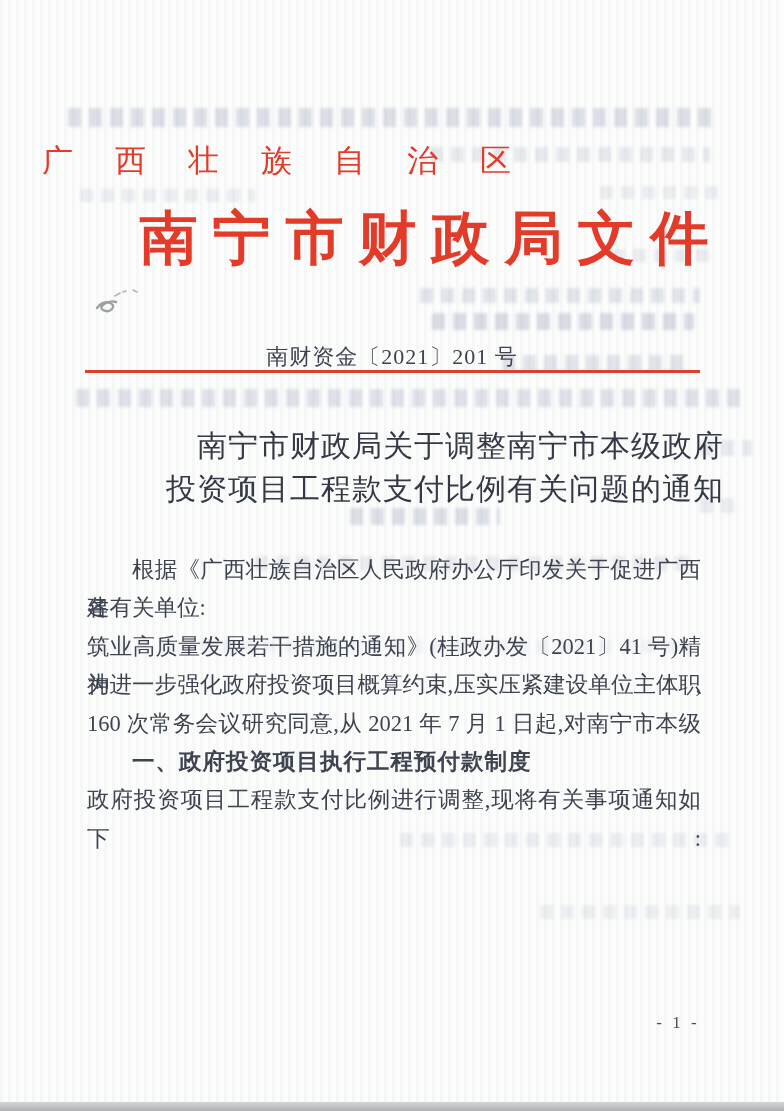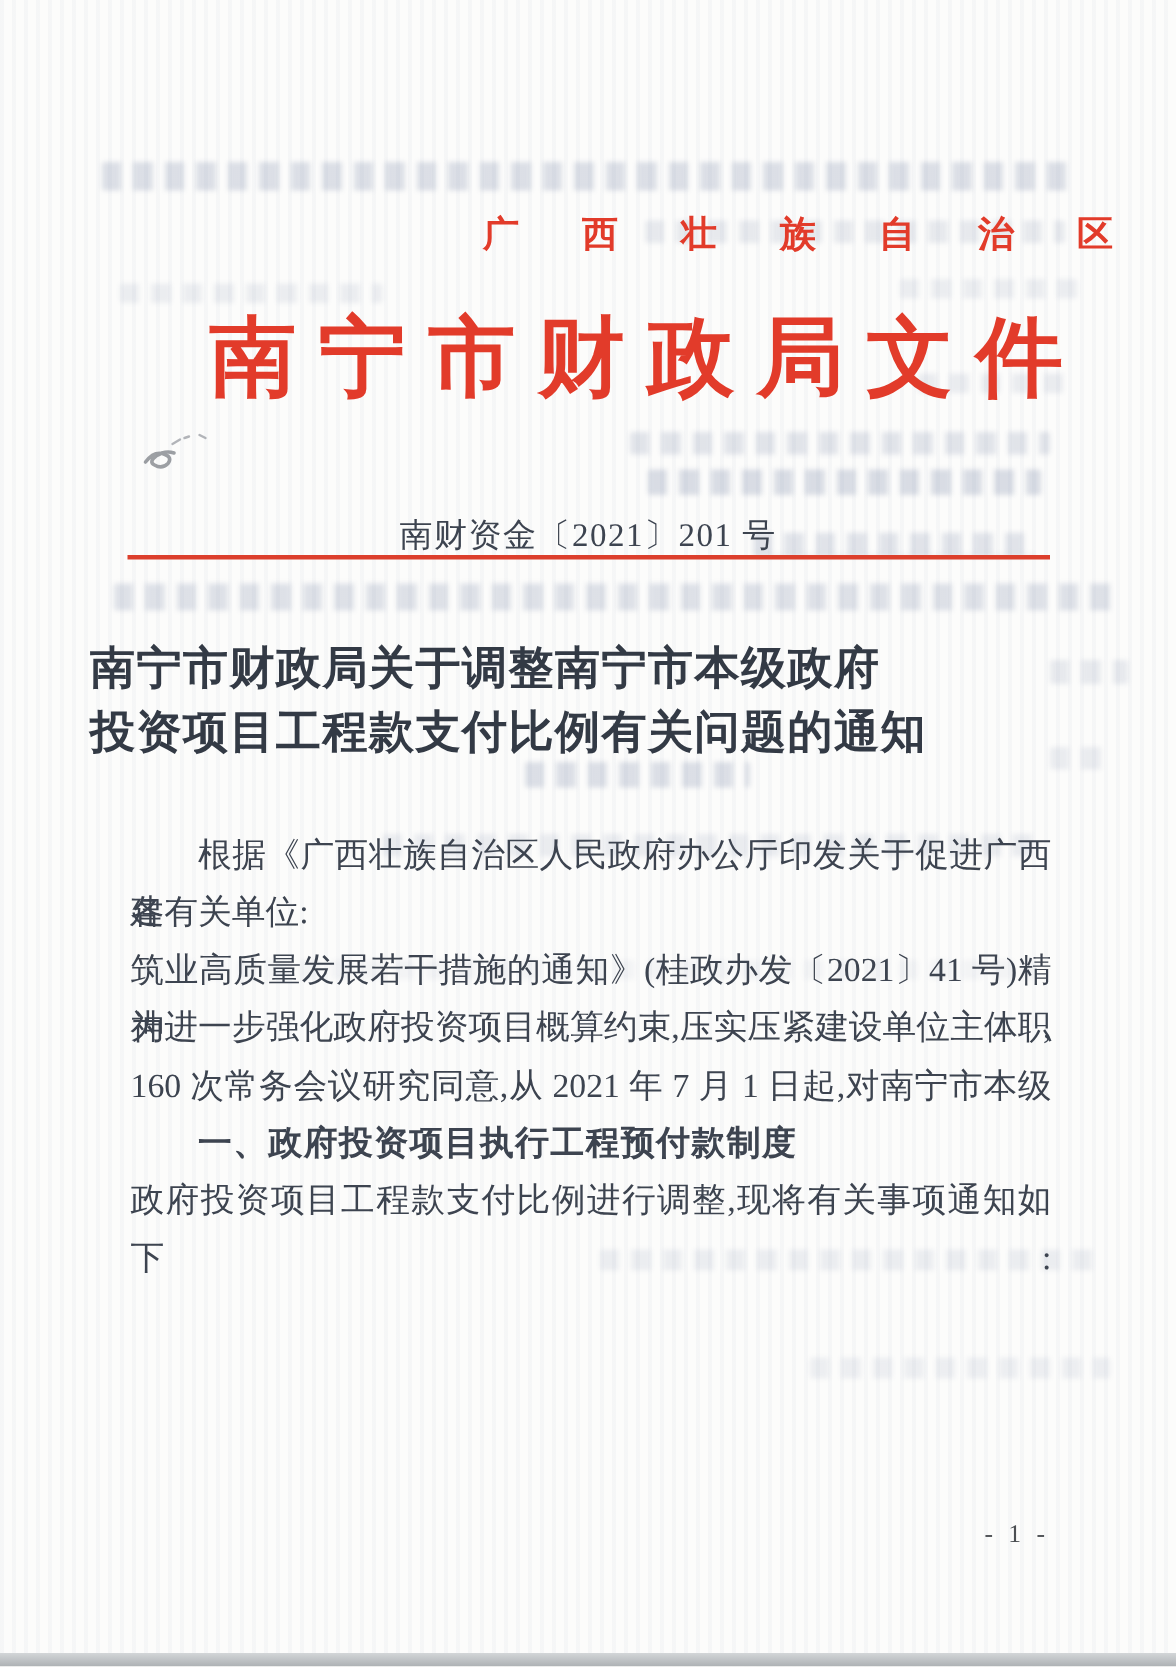--- a/index.html
+++ b/index.html
@@ -10,22 +10,22 @@
   }
   .page{
     position:relative;width:784px;height:1111px;overflow:hidden;
     background:
       repeating-linear-gradient(90deg, rgba(222,226,232,0.22) 0 3px, rgba(255,255,255,0) 3px 8px),
       #fcfcfb;
   }
   
   .region-line{
     position:absolute;top:140px;left:0;width:784px;
-    text-align:right;
-    font-size:24px;font-weight:bold;color:var(--header_red);
+    text-align:left;
+    font-size:31px;font-weight:normal;color:var(--header_red);
     letter-spacing:42px;text-indent:42px;
     font-family:"Liberation Serif","DejaVu Serif",serif;
   }
   .issuer-line{
     position:absolute;top:200px;left:0;width:784px;
     text-align:center;
     font-size:58px;font-weight:bold;color:var(--header_red);
     letter-spacing:15px;text-indent:15px;padding-left:32px;
   }
   .doc-number{
@@ -34,22 +34,22 @@
     font-size:22px;color:var(--ink);
     letter-spacing:1px;
   }
   .red-rule{
     position:absolute;top:370px;left:85px;width:615px;height:3px;
     background:var(--rule_red);
   }
   
   .title{
     position:absolute;top:424px;left:60px;width:664px;
-    text-align:left;
-    font-size:30px;font-weight:bold;color:var(--title_ink);
+    text-align:right;
+    font-size:30px;font-weight:normal;color:var(--title_ink);
     line-height:43px;letter-spacing:1px;
   }
   
   .body-text{
     position:absolute;top:551px;left:87px;width:614px;
     font-size:22.5px;color:var(--ink);
     line-height:38.4px;
   }
   .bline{height:38.4px;white-space:nowrap;}
   .bline.justify{white-space:normal;text-align:justify;text-align-last:justify;}

